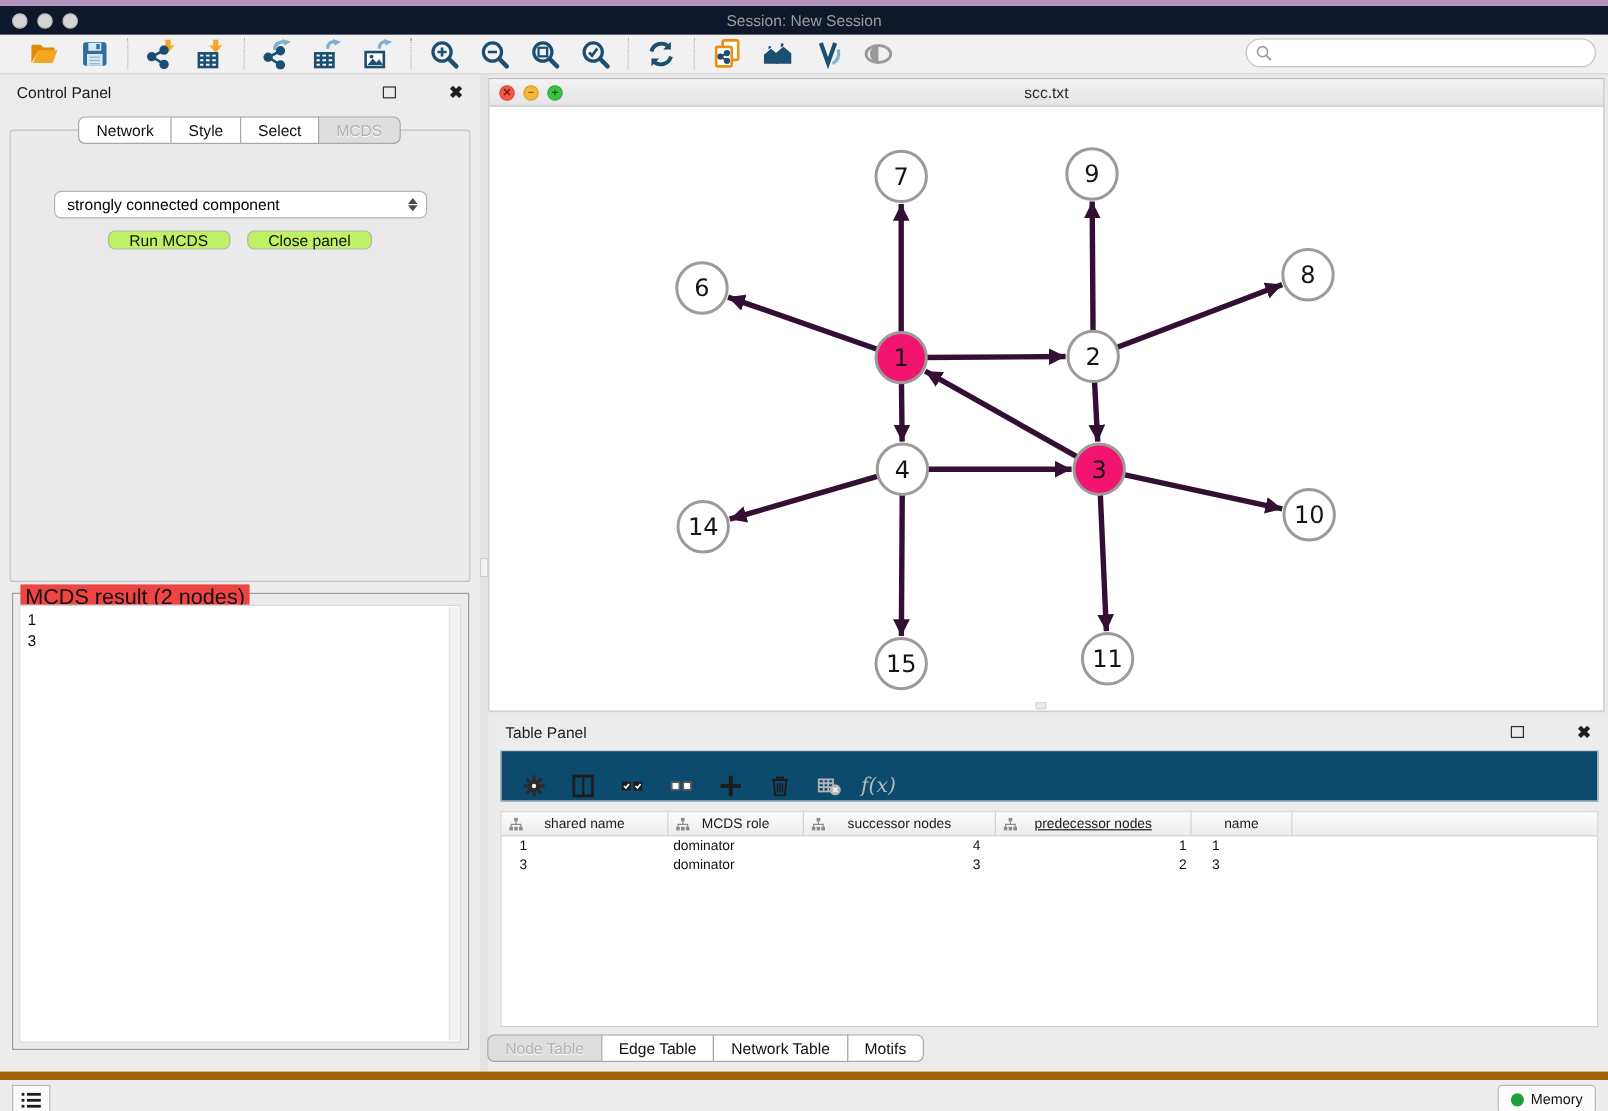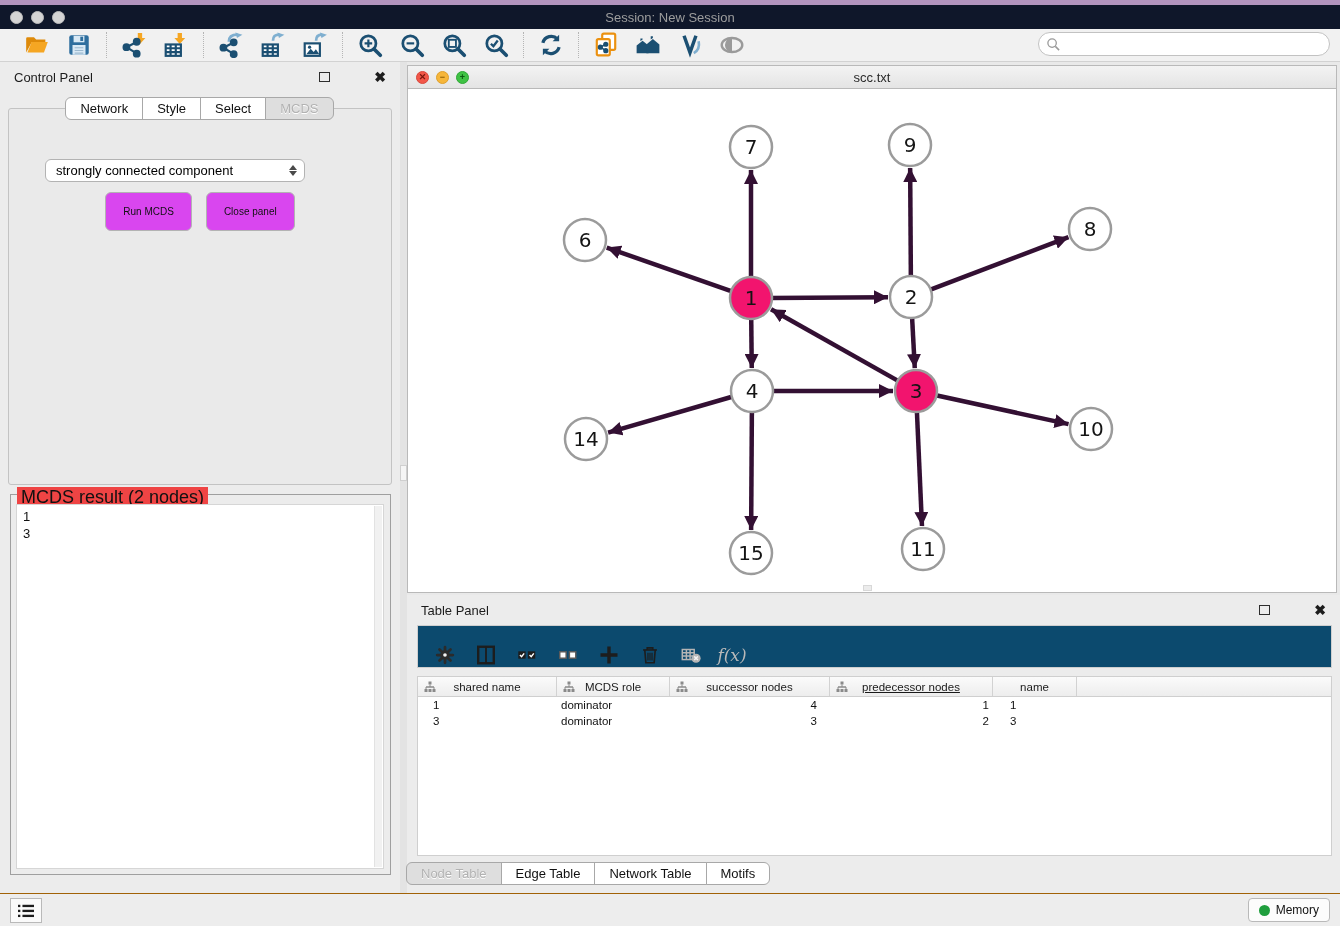--- a/index.html
+++ b/index.html
@@ -33,29 +33,29 @@
 
   .cp-tabs { position:absolute; left:0; top:35px; width:100%; display:flex; justify-content:center; z-index:3; }
   .tab-seg { font-size:13px; padding:3px 14px; background:#fff; border:1px solid #a8a8a8; margin-left:-1px; color:#111; }
   .tab-seg:first-child { border-radius:6px 0 0 6px; }
   .tab-seg:last-child { border-radius:0 6px 6px 0; }
   .tab-seg.sel { background:#dedede; color:#b2b2b2; text-shadow:0 1px 0 #fff; }
 
   .cp-box { position:absolute; left:8px; top:46px; width:384px; height:377px; background:#eaeaea;
     border:1px solid #c3c3c3; border-radius:3px; }
   .opt-label { position:absolute; top:29px; width:100%; text-align:center; font-size:13px; color:#111; }
-  .criterion { position:absolute; left:36px; top:50px; width:260px; height:23px; background:#fff;
+  .criterion { position:absolute; left:36px; top:50px; width:311px; height:23px; background:#fff;
     border:1px solid #b3b3b3; border-radius:6px; display:flex; align-items:center; font-size:13px; padding-left:10px; }
   .criterion .stepper { margin-left:auto; margin-right:7px; display:flex; flex-direction:column; gap:1px; }
   .criterion .stepper i { width:0; height:0; border-left:4px solid transparent; border-right:4px solid transparent; }
   .criterion .stepper .up { border-bottom:5px solid #4a4a4a; }
   .criterion .stepper .dn { border-top:5px solid #4a4a4a; }
   .cp-buttons { position:absolute; top:83px; width:100%; display:flex; justify-content:center; gap:14px; }
-  .mac-btn { height:39px; background:#d946ef; border:1px solid #b3b3b3; border-radius:6px;
-    font-size:10px; color:#111; padding:0 17px; font-family:"Liberation Sans",sans-serif; }
+  .mac-btn { height:16px; background:#bef264; border:1px solid #b3b3b3; border-radius:6px;
+    font-size:13px; color:#111; padding:0 17px; font-family:"Liberation Sans",sans-serif; }
 
   .result-group { position:absolute; left:10px; top:432px; width:381px; height:381px; border:1px solid #9f9f9f; }
   .result-legend { position:absolute; top:-8px; left:6px; background:#ef4444; padding:0 4px; font-size:18px; color:#111; }
   .result-area { position:absolute; left:5px; top:9px; right:6px; bottom:5px; background:#fff;
     border:1px solid #d6d6d6; font-size:13px; color:#111; padding:3px 6px; line-height:17px; }
   .result-scroll { position:absolute; top:1px; bottom:1px; right:1px; width:8px; background:#f1f1f1; border-left:1px solid #e2e2e2; }
 
   
   .v-splitter { position:absolute; left:400px; top:62px; width:7px; height:831px; background:#e3e3e3; }
   .v-grip { position:absolute; left:0px; top:403px; width:7px; height:16px; background:#f5f5f5; border:1px solid #cfcfcf; }
@@ -94,21 +94,21 @@
   .trow { display:flex; height:16px; font-size:11.5px; color:#111; align-items:center; }
   .td { overflow:hidden; white-space:nowrap; }
   .td:nth-child(1){width:139px; padding-left:15px;} .td:nth-child(2){width:113px; padding-left:4px;}
   .td:nth-child(3){width:160px; text-align:right; padding-right:13px;}
   .td:nth-child(4){width:163px; text-align:right; padding-right:4px;}
   .td:nth-child(5){width:84px; padding-left:17px;}
 
   .tp-tabs { position:absolute; left:0; right:0; top:267px; display:flex; justify-content:flex-start; }
 
   
-  .status-bar { position:absolute; left:0; top:893px; width:1340px; height:33px; background:#ededed; border-top:1px solid #a16207; }
+  .status-bar { position:absolute; left:0; top:893px; width:1340px; height:33px; background:#ededed; border-top:7px solid #a16207; }
   .list-btn { position:absolute; left:10px; top:4px; width:32px; height:25px; background:#fafafa;
     border:1px solid #b9b9b9; display:flex; align-items:center; justify-content:center; }
   .memory-btn { position:absolute; right:10px; top:4px; height:24px; background:#fcfcfc; border:1px solid #b9b9b9;
     border-radius:4px; display:flex; align-items:center; gap:6px; padding:0 10px; font-size:12px; color:#111; }
   .mem-dot { width:11px; height:11px; border-radius:50%; background:#1f9e3d; }
 </style>
 </head>
 <body>
 
 <div class="top-strip"></div>

